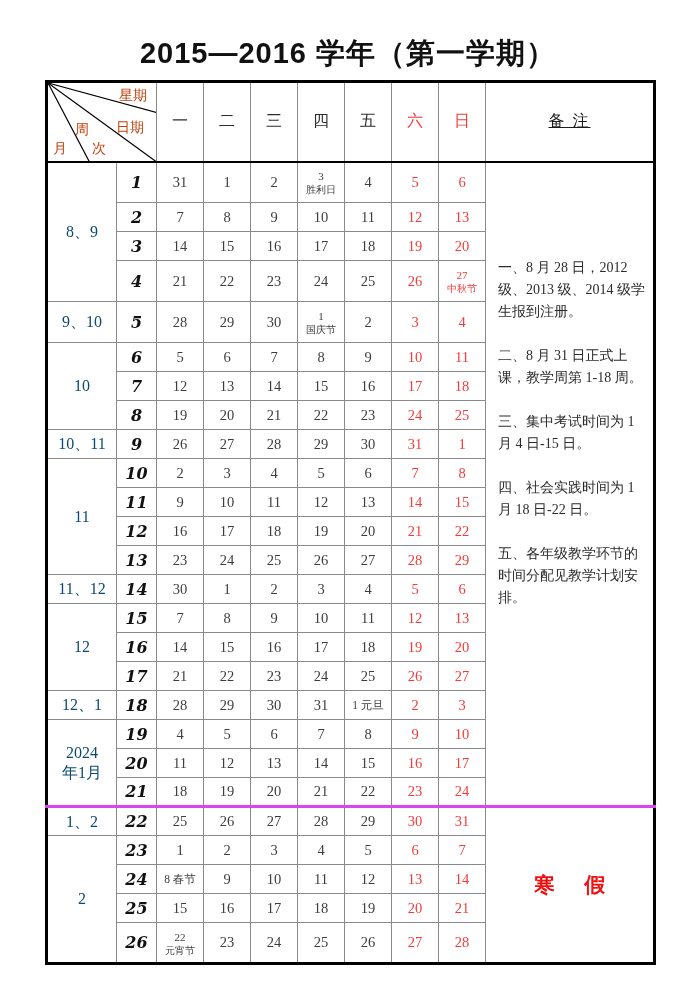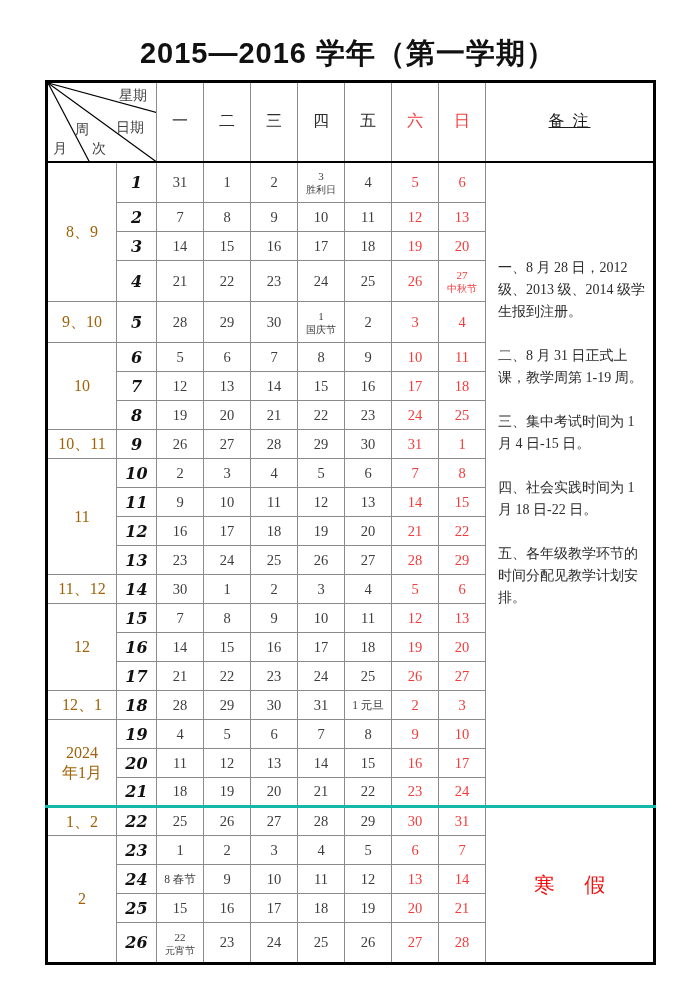--- a/index.html
+++ b/index.html
@@ -44,39 +44,39 @@
   }
 
   
   thead tr { height: 80px; }
   thead td { border-bottom: 2px solid #000; }
   td.corner { position: relative; padding: 0; }
   td.corner svg { position: absolute; left: 0; top: 0; }
   .corner-label {
     position: absolute;
     font-size: 14px;
-    color: #404040;
+    color: #c2410c;
     white-space: nowrap;
   }
   .lab-xingqi { right: 9px;  top: 4px;  }
   .lab-zhou   { left: 27px;  top: 38px; }
   .lab-riqi   { left: 56px;  top: 36px; margin-left: 12px; }
   .lab-yue    { left: 5px;   top: 57px; }
   .lab-ci     { left: 44px;  top: 57px; }
   td.dayhead { font-size: 16px; color: #2c2c2c; }
   td.dayhead.red { color: #f43b3b; }
   td.remarks-head { font-size: 16px; letter-spacing: 2px; color: #1c1c1c; text-decoration: underline; }
 
   
   tbody tr           { height: 29px; }
   tbody tr.tall      { height: 41px; }
   tbody tr.gstart td { border-top: 1.5px solid #000; }
-  tbody tr.break td  { border-top: 3px solid #14b8a6; }
-
-  td.month { font-size: 16px; color: #a16207; line-height: 20px; }
+  tbody tr.break td  { border-top: 3px solid #d946ef; }
+
+  td.month { font-size: 16px; color: #0c4a6e; line-height: 20px; }
   td.week  {
     font-style: italic;
     font-weight: 700;
     font-size: 16px;
     color: #111;
     font-family: "DejaVu Serif", serif;
   }
   td.day { font-size: 14.5px; color: #3d3d3d; }
   td.day.red { color: #f43b3b; }
   td.day .num-sm { font-size: 11px; line-height: 13px; margin-top: 3px; }
@@ -87,21 +87,21 @@
     text-align: left;
     vertical-align: middle;
     padding: 0 8px 80px 12px;
     font-size: 14px;
     color: #2b2b2b;
   }
   td.remarks p { margin: 0 0 22px 0; line-height: 22px; }
 
   td.vacation {
     color: #f20f0f;
-    font-weight: 400;
+    font-weight: 700;
     font-size: 21px;
     letter-spacing: 12px;
     text-indent: 12px;
     text-align: center;
   }
 </style>
 </head>
 <body>
 
 <div class="page">
@@ -158,21 +158,21 @@
           <td class="day">2</td>
           <td class="day">
             <div class="num-sm">3</div>
             <div class="note">胜利日</div>
           </td>
           <td class="day">4</td>
           <td class="day red">5</td>
           <td class="day red">6</td>
           <td class="remarks" rowspan="21">
             <p>一、8 月 28 日，2012 级、2013 级、2014 级学生报到注册。</p>
-            <p>二、8 月 31 日正式上课，教学周第 1-19 周。</p>
+            <p>二、8 月 31 日正式上课，教学周第 1-18 周。</p>
             <p>三、集中考试时间为 1 月 4 日-15 日。</p>
             <p>四、社会实践时间为 1 月 18 日-22 日。</p>
             <p>五、各年级教学环节的时间分配见教学计划安排。</p>
           </td>
         </tr>
         <tr>
           <td class="week">2</td>
           <td class="day">7</td>
           <td class="day">8</td>
           <td class="day">9</td>

